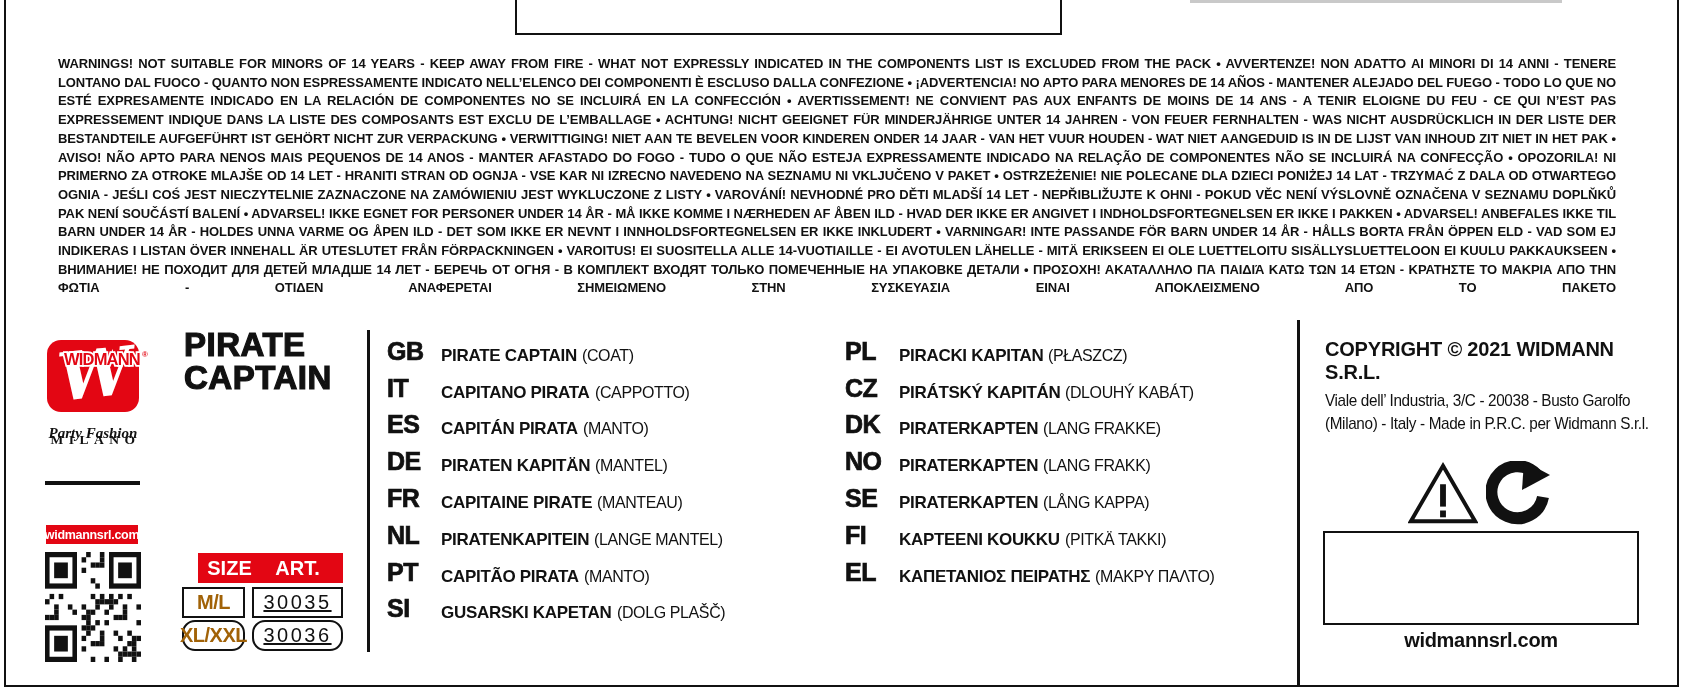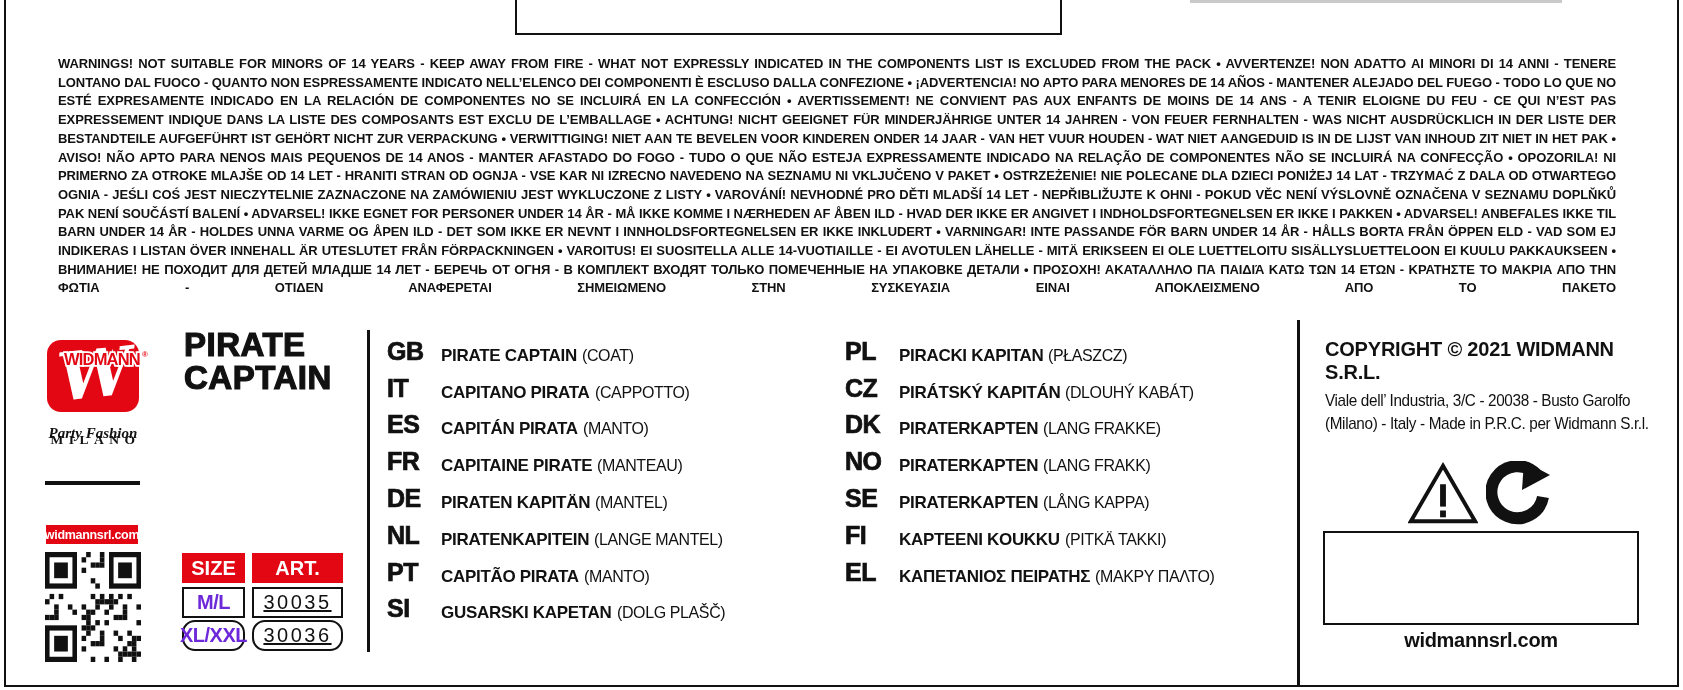--- a/index.html
+++ b/index.html
@@ -55,24 +55,24 @@
   
   .thick-rule{position:absolute;left:45px;top:481px;width:95px;height:4px;background:#111;}
   .site-badge{position:absolute;left:46px;top:525px;width:92px;height:19px;background:#e30613;
               color:#fff;font-size:12.5px;font-weight:bold;letter-spacing:-0.3px;
               display:flex;align-items:center;justify-content:center;}
   .qr{position:absolute;left:45px;top:552px;width:96px;height:110px;}
   
   .size-table{position:absolute;left:182px;top:553px;}
   .cell{position:absolute;display:flex;align-items:center;justify-content:center;box-sizing:border-box;}
   .th{background:#e30613;color:#fff;font-size:20px;font-weight:bold;}
-  .th-size{left:0;top:0;width:63px;height:30px;}
+  .th-size{left:16px;top:0;width:63px;height:30px;}
   .th-art{left:70px;top:0;width:91px;height:30px;}
   .td{border:2px solid #111;background:#fff;font-size:20px;font-weight:bold;}
-  .td-size{color:#6d28d9;width:63px;height:31px;letter-spacing:-0.5px;}
+  .td-size{color:#a16207;width:63px;height:31px;letter-spacing:-0.5px;}
   .td-art{color:#111;width:91px;height:31px;letter-spacing:2.5px;font-weight:normal;text-decoration:underline;}
   .row1 .td{top:34px;} .row2 .td{top:67px;border-radius:13px;}
   .row1 .td-size,.row2 .td-size{left:0;}
   .row1 .td-art,.row2 .td-art{left:70px;}
 </style>
 </head>
 <body>
 
 <div class="label">
 
@@ -112,28 +112,28 @@
       <span class="lang-code">IT</span>
       <span class="lang-name">CAPITANO PIRATA</span>
       <span class="lang-variant">(CAPPOTTO)</span>
     </div>
       <div class="lang-row">
       <span class="lang-code">ES</span>
       <span class="lang-name">CAPITÁN PIRATA</span>
       <span class="lang-variant">(MANTO)</span>
     </div>
       <div class="lang-row">
+      <span class="lang-code">DE</span>
+      <span class="lang-name">PIRATEN KAPITÄN</span>
+      <span class="lang-variant">(MANTEL)</span>
+    </div>
+      <div class="lang-row">
       <span class="lang-code">FR</span>
       <span class="lang-name">CAPITAINE PIRATE</span>
       <span class="lang-variant">(MANTEAU)</span>
-    </div>
-      <div class="lang-row">
-      <span class="lang-code">DE</span>
-      <span class="lang-name">PIRATEN KAPITÄN</span>
-      <span class="lang-variant">(MANTEL)</span>
     </div>
       <div class="lang-row">
       <span class="lang-code">NL</span>
       <span class="lang-name">PIRATENKAPITEIN</span>
       <span class="lang-variant">(LANGE MANTEL)</span>
     </div>
       <div class="lang-row">
       <span class="lang-code">PT</span>
       <span class="lang-name">CAPITÃO PIRATA</span>
       <span class="lang-variant">(MANTO)</span>

